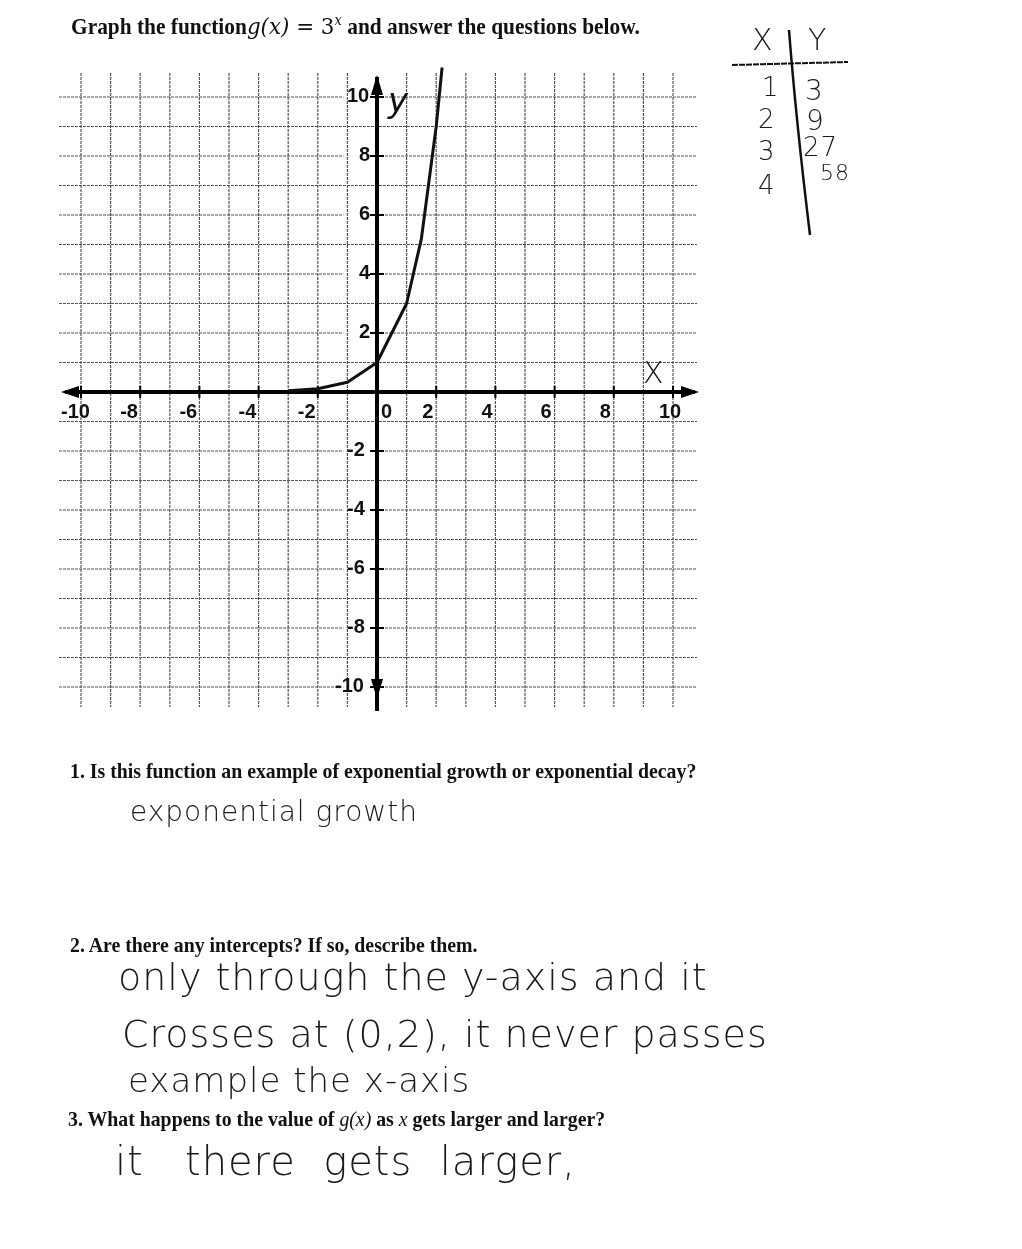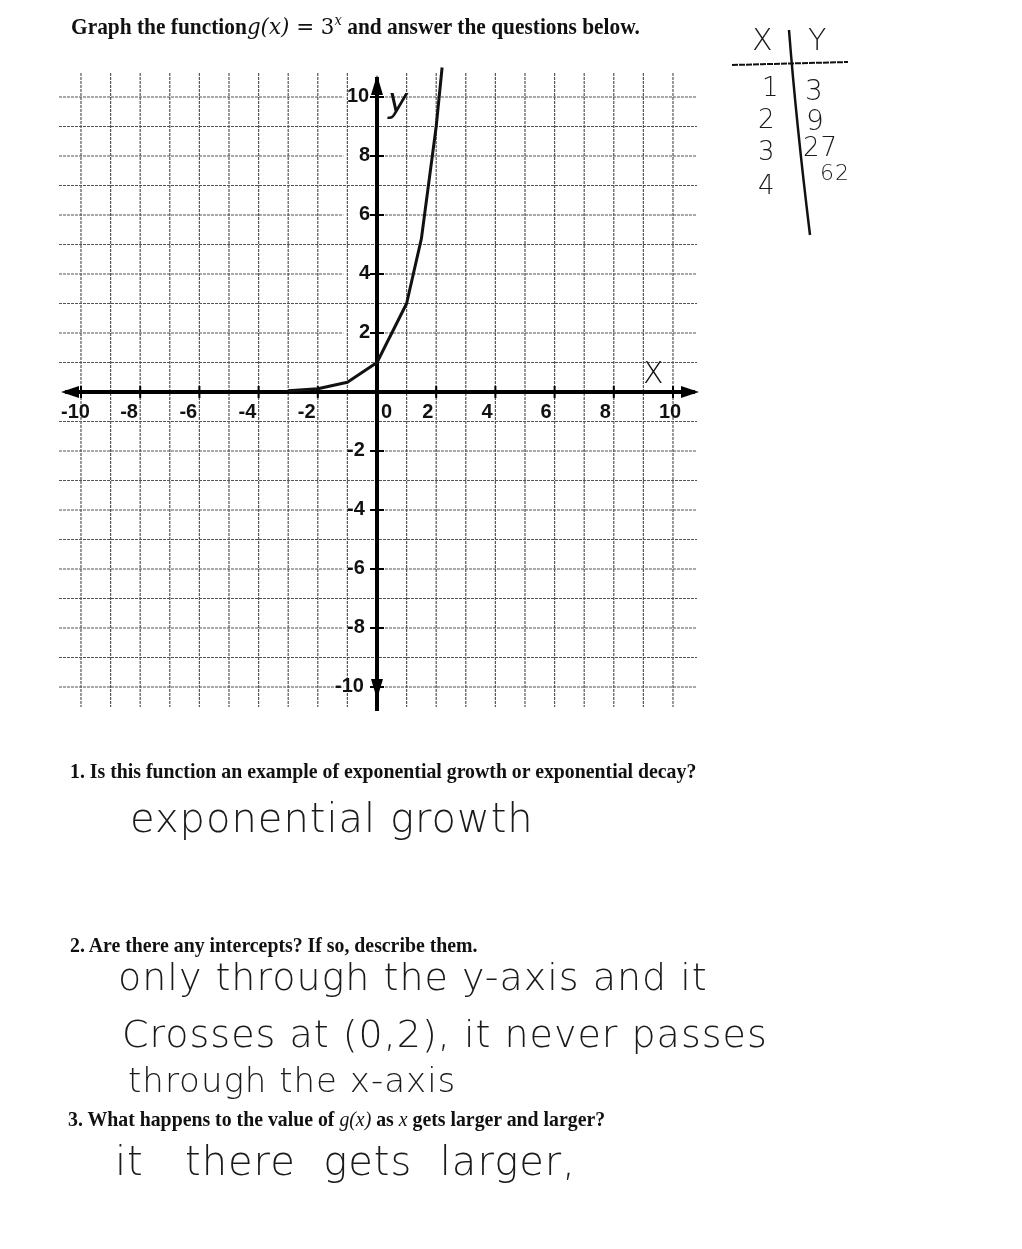--- a/index.html
+++ b/index.html
@@ -28,21 +28,21 @@
   </svg>
   <div class="table-hand hand" style="left:752px; top:22px;">X</div>
   <div class="table-hand hand" style="left:808px; top:22px;">Y</div>
   <div class="table-hand hand" style="left:762px; top:72px; font-size:26px;">1</div>
   <div class="table-hand hand" style="left:805px; top:74px; font-size:28px;">3</div>
   <div class="table-hand hand" style="left:758px; top:104px; font-size:26px;">2</div>
   <div class="table-hand hand" style="left:806px; top:104px; font-size:28px;">9</div>
   <div class="table-hand hand" style="left:758px; top:136px; font-size:26px;">3</div>
   <div class="table-hand hand" style="left:803px; top:132px; font-size:26px;text-align:right;">27</div>
   <div class="table-hand hand" style="left:758px; top:170px; font-size:26px;">4</div>
-  <div class="table-hand hand" style="left:820px; top:160px; font-size:22px;">62</div>
+  <div class="table-hand hand" style="left:820px; top:160px; font-size:22px;">58</div>
 </div>
 
 <div>
   <svg class="graph" id="gridsvg" width="1022" height="730">
       <line x1="81" y1="73" x2="81" y2="707" stroke="#555" stroke-width="1.2" stroke-dasharray="3 1"></line>
       <line x1="110.59999999999997" y1="73" x2="110.59999999999997" y2="707" stroke="#555" stroke-width="1.2" stroke-dasharray="3 1"></line>
       <line x1="140.2" y1="73" x2="140.2" y2="707" stroke="#555" stroke-width="1.2" stroke-dasharray="3 1"></line>
       <line x1="169.79999999999998" y1="73" x2="169.79999999999998" y2="707" stroke="#555" stroke-width="1.2" stroke-dasharray="3 1"></line>
       <line x1="199.39999999999998" y1="73" x2="199.39999999999998" y2="707" stroke="#555" stroke-width="1.2" stroke-dasharray="3 1"></line>
       <line x1="229" y1="73" x2="229" y2="707" stroke="#555" stroke-width="1.2" stroke-dasharray="3 1"></line>
@@ -145,27 +145,27 @@
       <div style="position: absolute; top: 674px; left: 335px; font-family: &quot;Liberation Sans&quot;, sans-serif; font-size: 20px; font-weight: bold;">-10</div>
     </div>
   <div style="position:absolute; left:643px; top:355px; font-family:'DejaVu Sans',sans-serif; font-size:30px; font-weight:300;">X</div>
   <div style="position:absolute; left:388px; top:80px; font-family:'DejaVu Sans',sans-serif; font-style:italic; font-size:34px;">y</div>
 </div>
 
 <div class="q serif" style="left:70px; top:758px;">
   <span>1.</span>
   <span>Is this function an example of exponential growth or exponential decay?</span>
 </div>
-<div class="ans hand" style="left:130px; top:795px; font-size:40px;">exponential growth</div>
+<div class="ans hand" style="left:130px; top:795px; font-size:28px;">exponential growth</div>
 
 <div class="q serif" style="left:70px; top:932px;">
   <span>2.</span>
   <span>Are there any intercepts? If so, describe them.</span>
 </div>
 <div class="ans hand" style="left:118px; top:955px; font-size:38px;">only through the y-axis and it</div>
 <div class="ans hand" style="left:122px; top:1012px; font-size:38px;">Crosses at (0,2), it never passes</div>
-<div class="ans hand" style="left:128px; top:1060px; font-size:34px;">through the x-axis</div>
+<div class="ans hand" style="left:128px; top:1060px; font-size:34px;">example the x-axis</div>
 
 <div class="q serif" style="left:68px; top:1106px;">
   <span>3.</span>
   <span>What happens to the value of </span><span style="font-style:italic;font-weight:normal">g(x)</span><span> as </span><span style="font-style:italic;font-weight:normal">x</span><span> gets larger and larger?</span>
 </div>
 <div class="ans hand" style="left:115px; top:1138px; font-size:40px; white-space:pre;">it   there  gets  larger,</div>
 
 </body></html>

